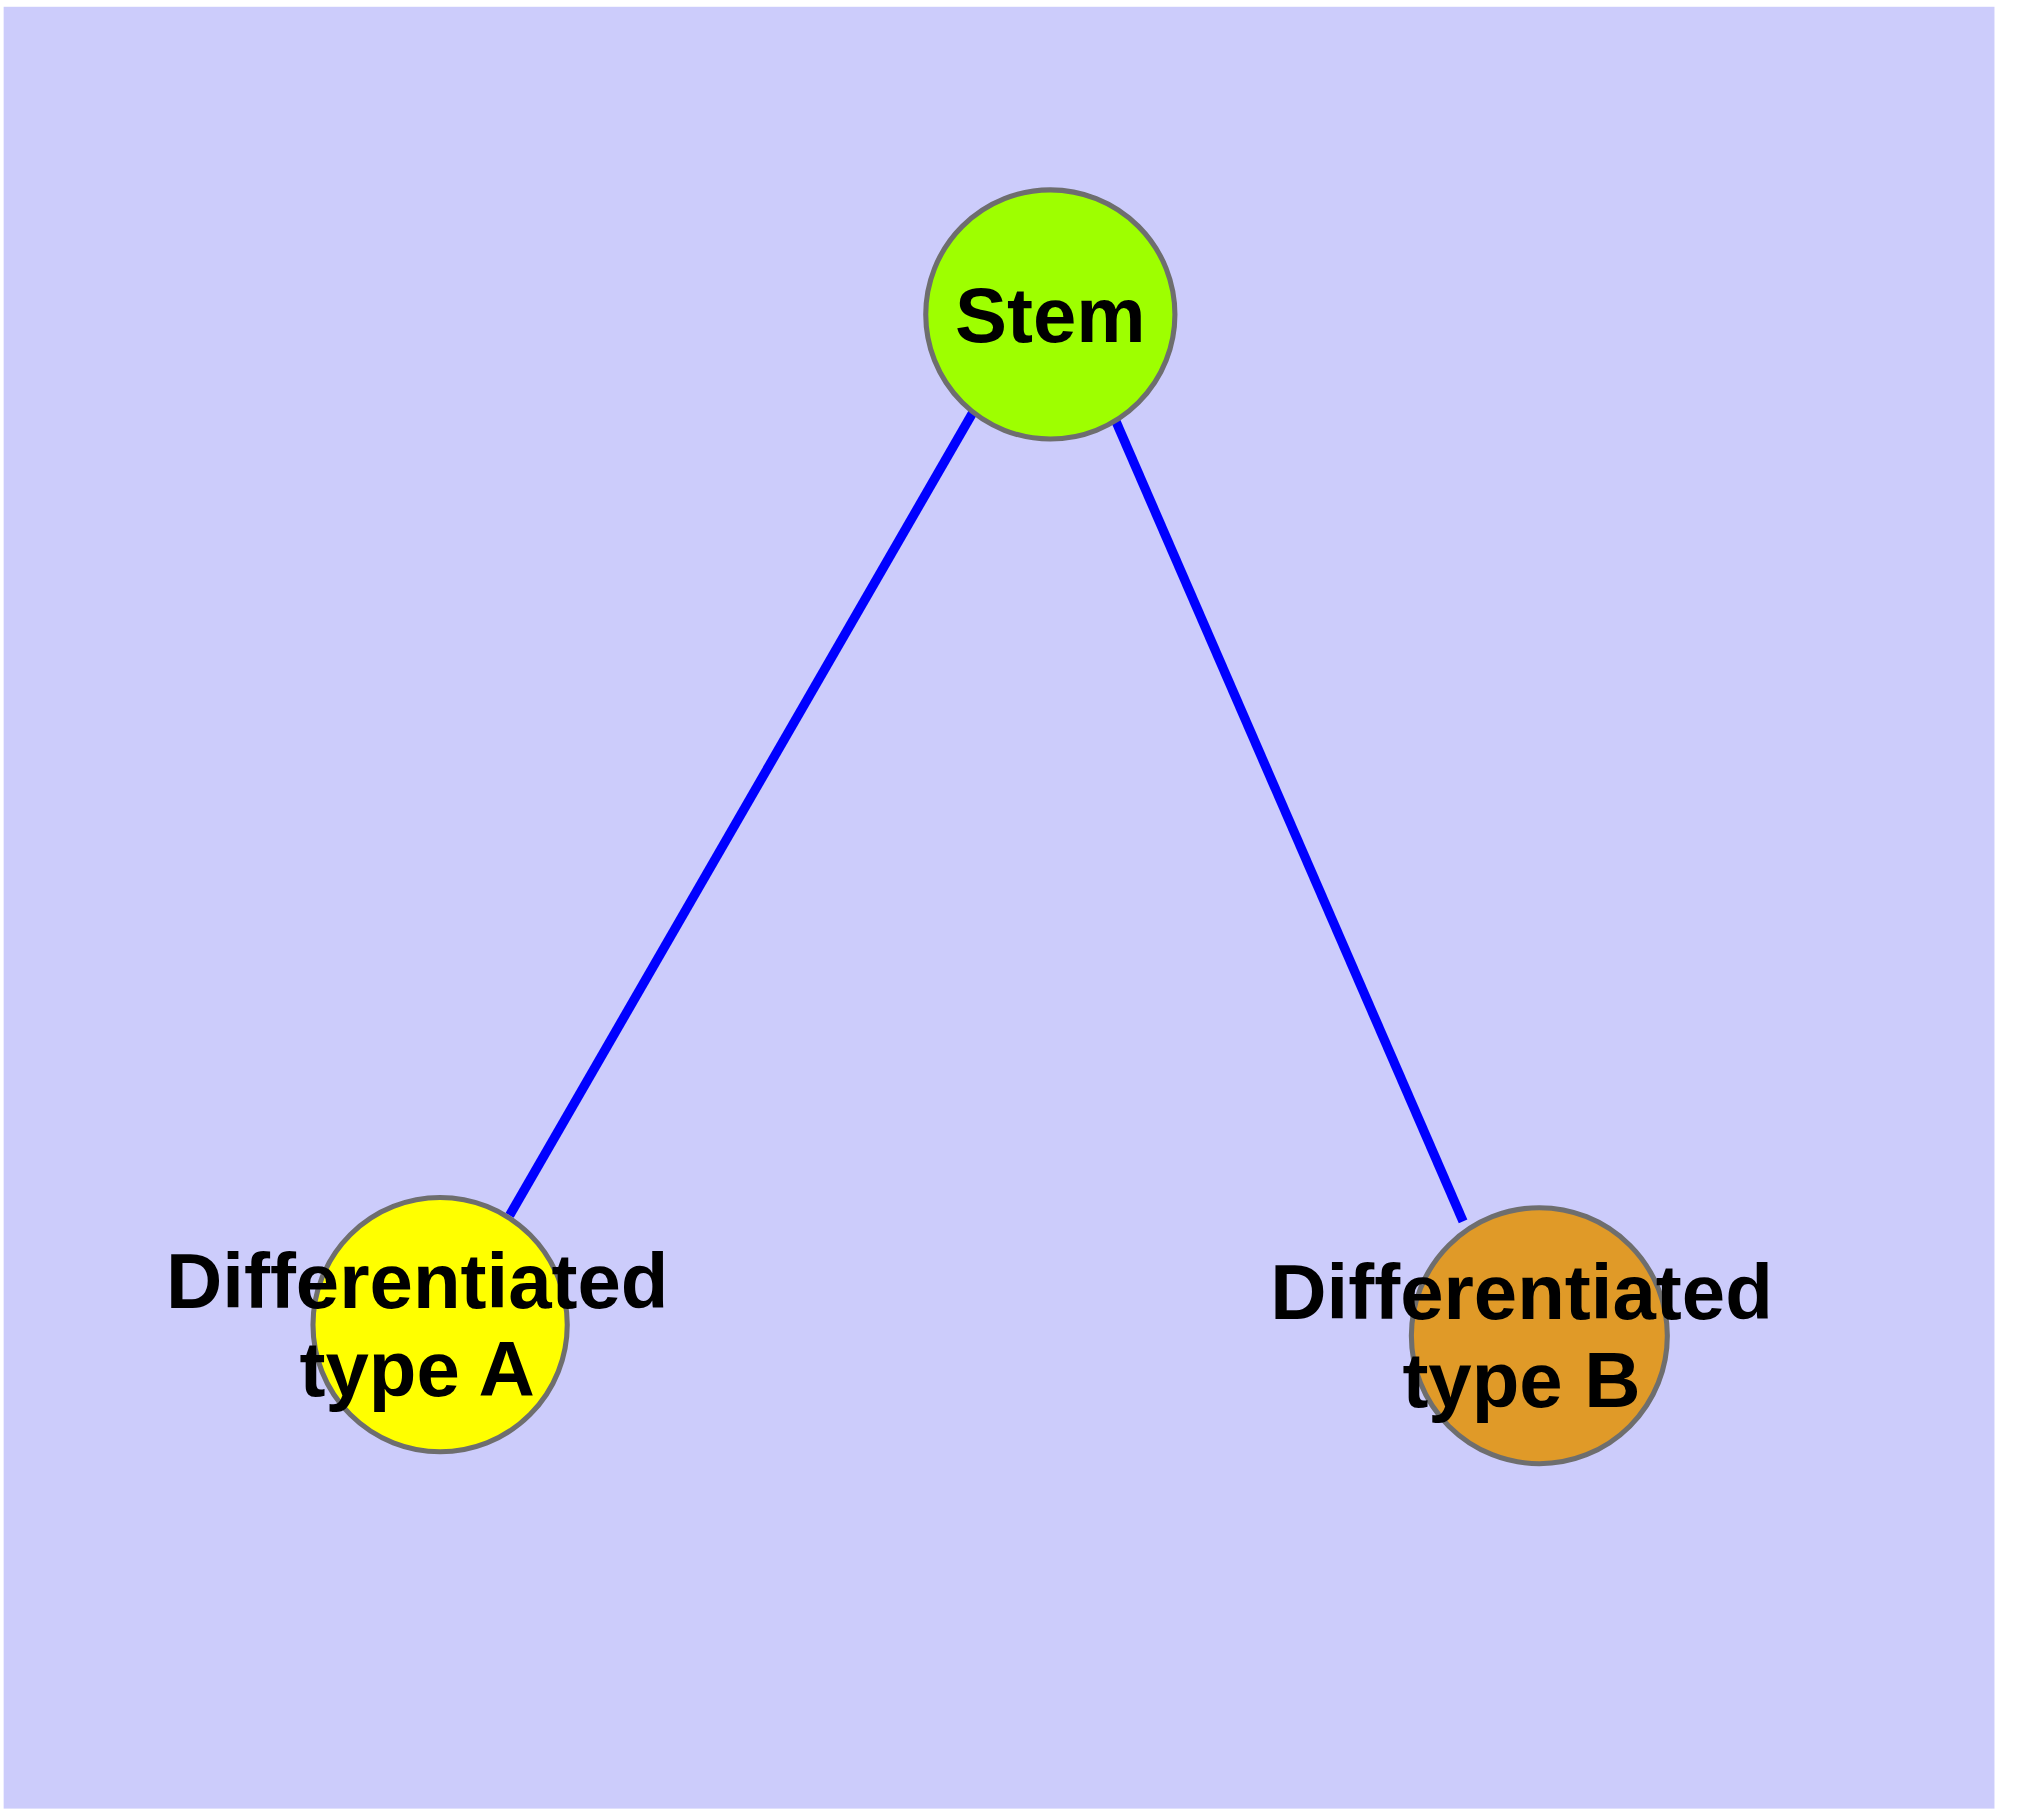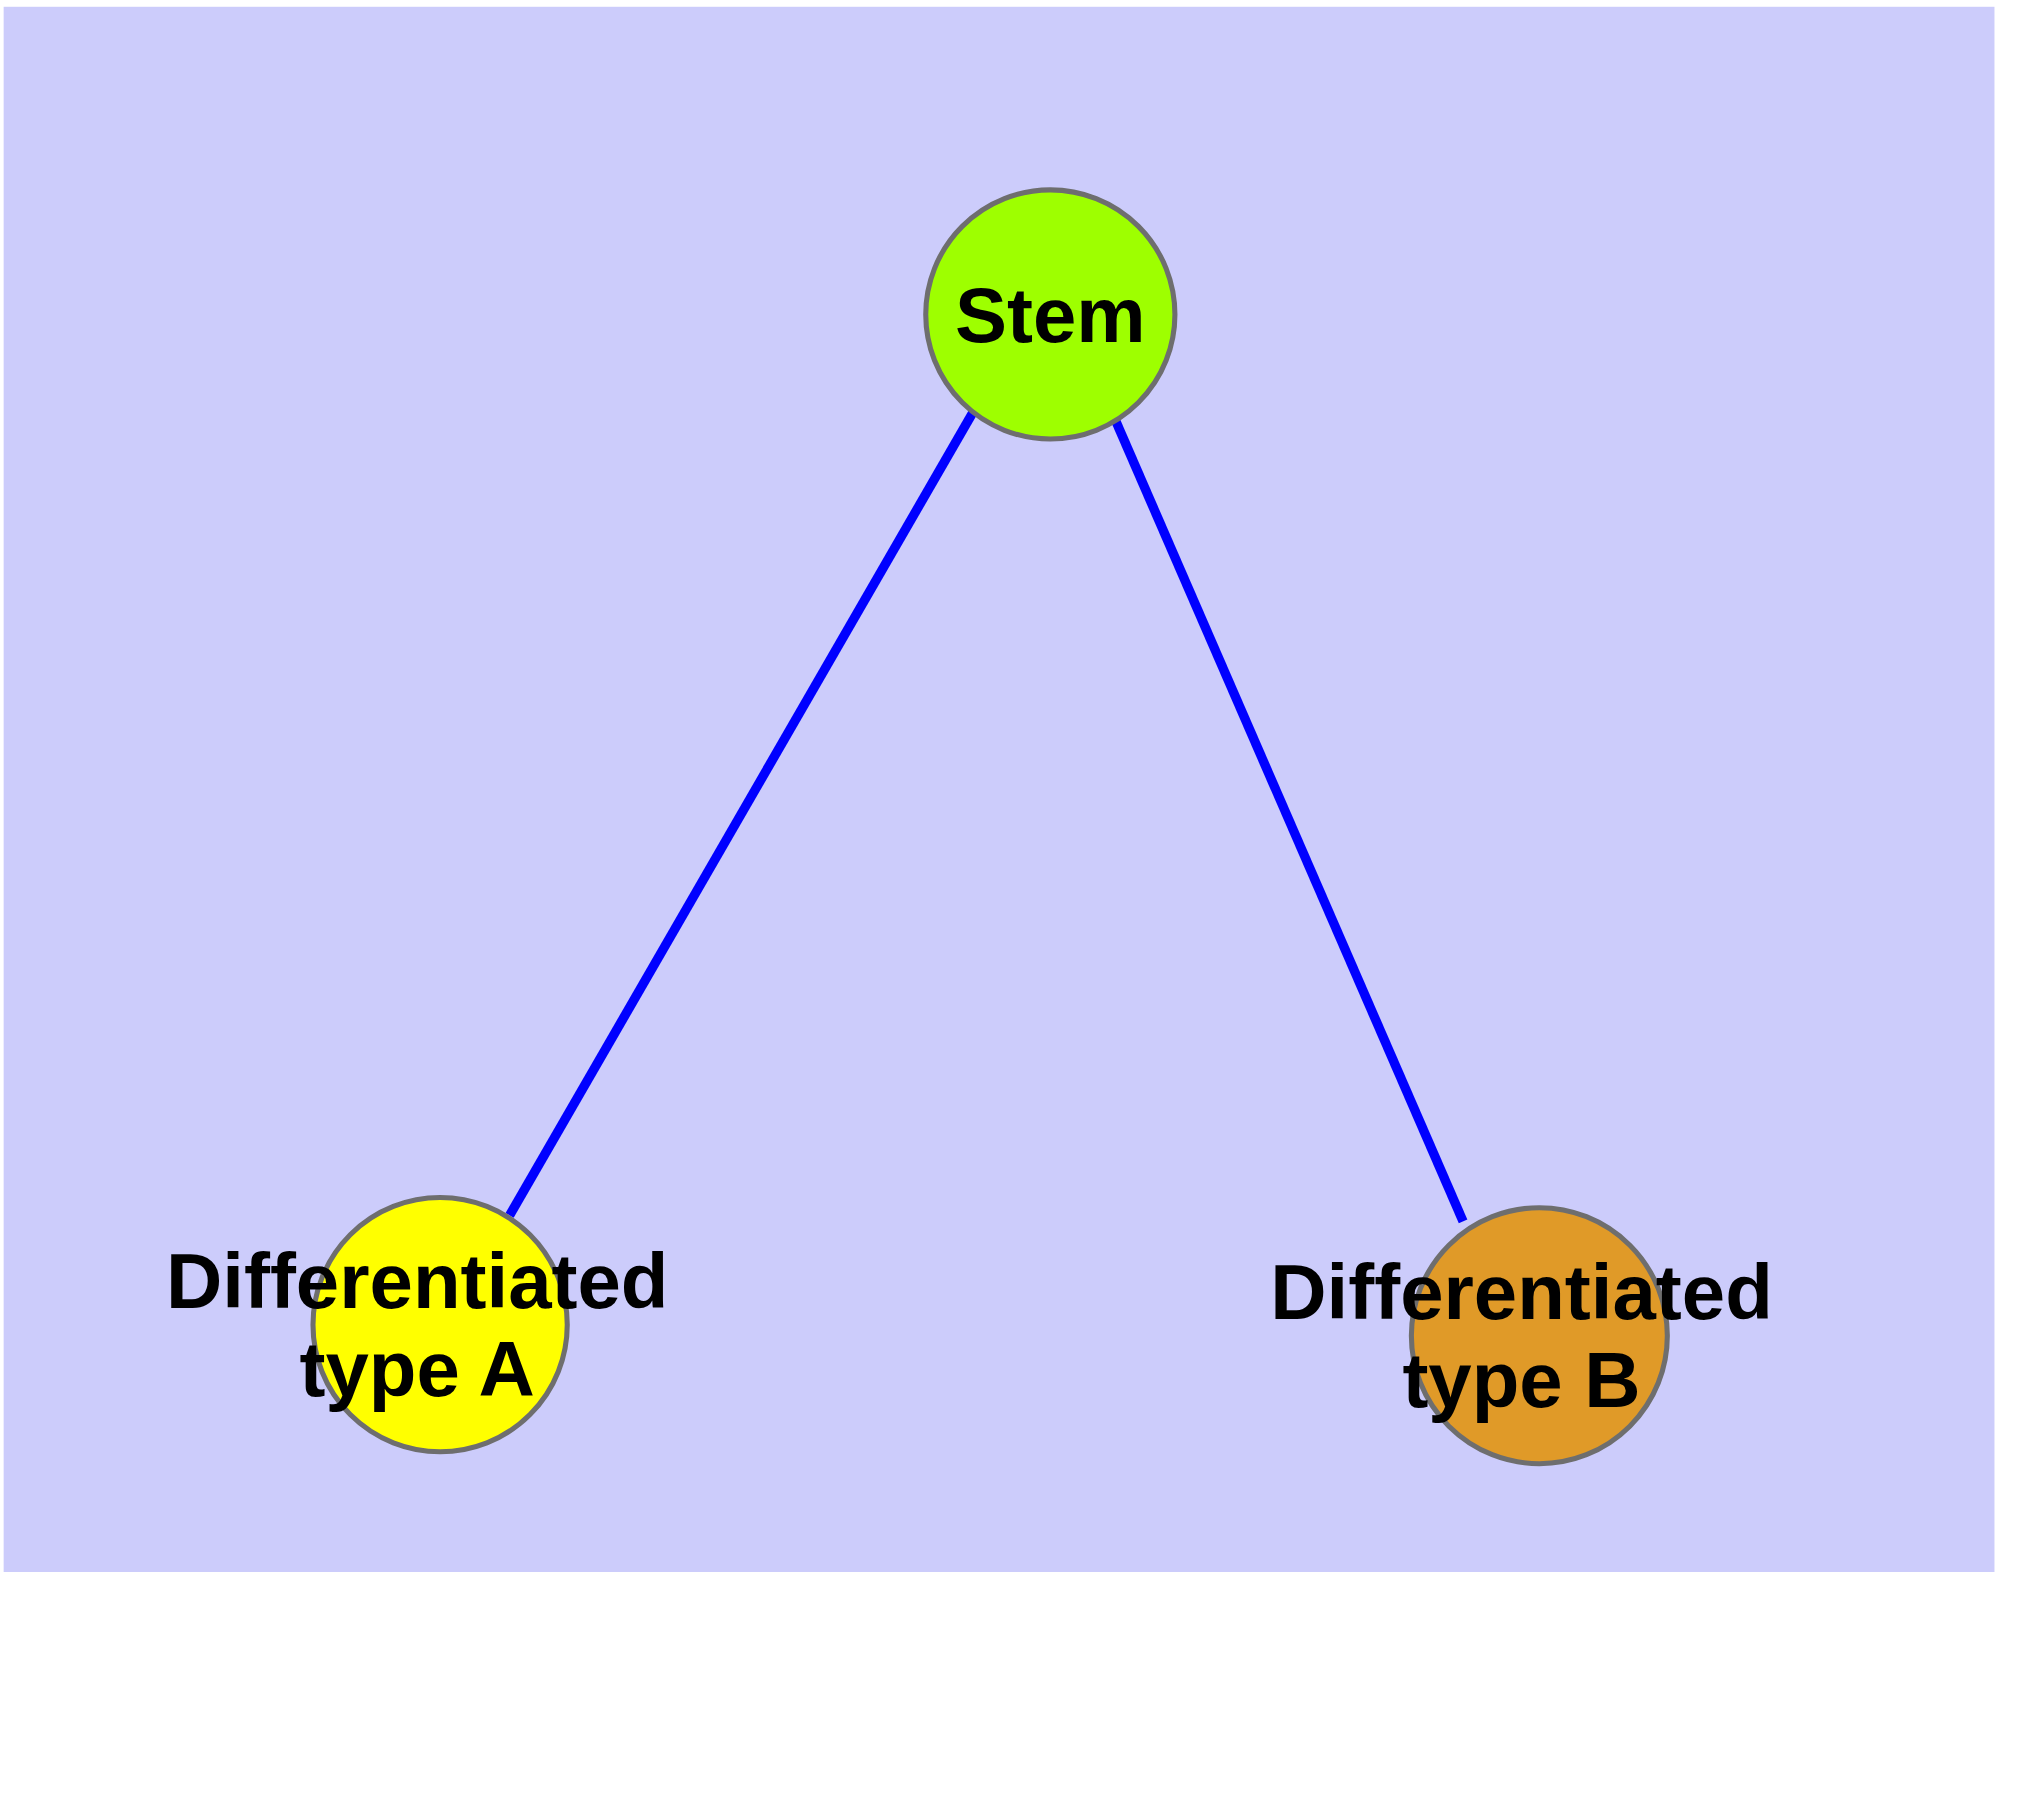--- a/index.html
+++ b/index.html
@@ -26,21 +26,21 @@
   .node-label {
     font-family: "Liberation Sans", sans-serif;
     font-weight: bold;
     fill: #000000;
     text-anchor: middle;
   }
 </style>
 </head>
 <body>
 
-<div id="canvas" style="width: 2021px; height: 1572px; background: rgb(255, 255, 255); text-decoration: underline;">
+<div id="canvas" style="width: 2021px; height: 1812px; background: rgb(255, 255, 255); text-decoration: underline;">
   <svg id="graph-svg" viewBox="0 0 2384 2138" xmlns="http://www.w3.org/2000/svg" style="width: 2021px; height: 1812px;">
 
     <rect id="outer-bg" x="0" y="0" width="2384" height="2138" fill="#ffffff"></rect>
 
     <rect id="plot-bg" x="4" y="8" width="2349" height="2126" fill="#ccccfb"></rect>
 
     <g id="edges-layer">
         <line x1="1148" y1="486" x2="601" y2="1434" stroke="#0000ff" stroke-width="11" stroke-linecap="butt"></line>
         <line x1="1315" y1="494" x2="1726" y2="1441" stroke="#0000ff" stroke-width="11" stroke-linecap="butt"></line>
       </g>

